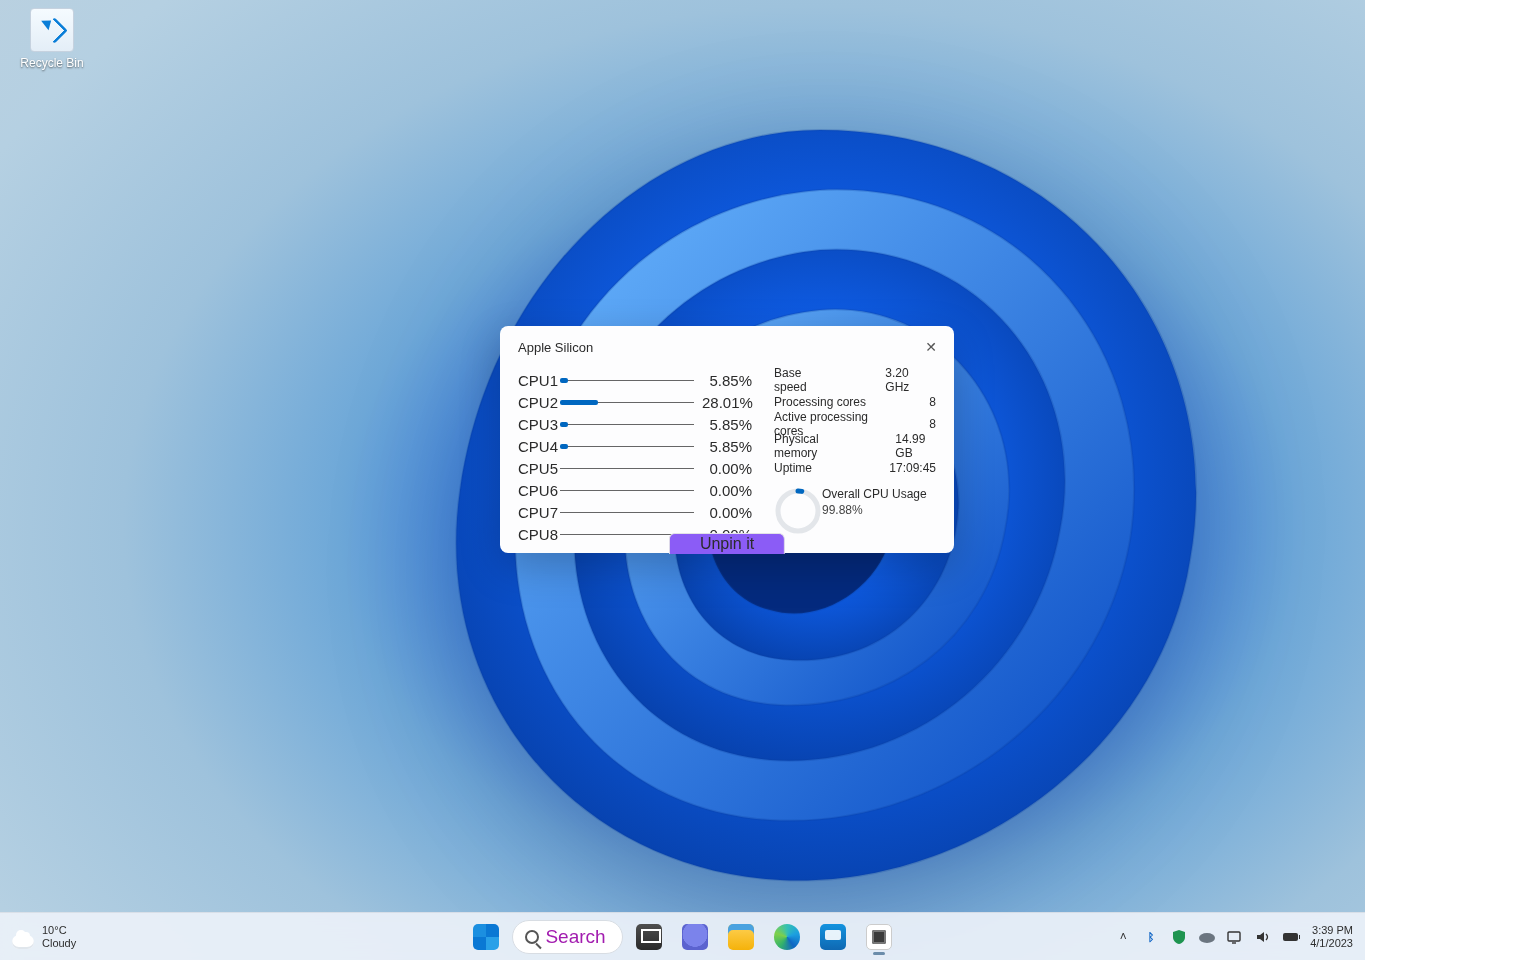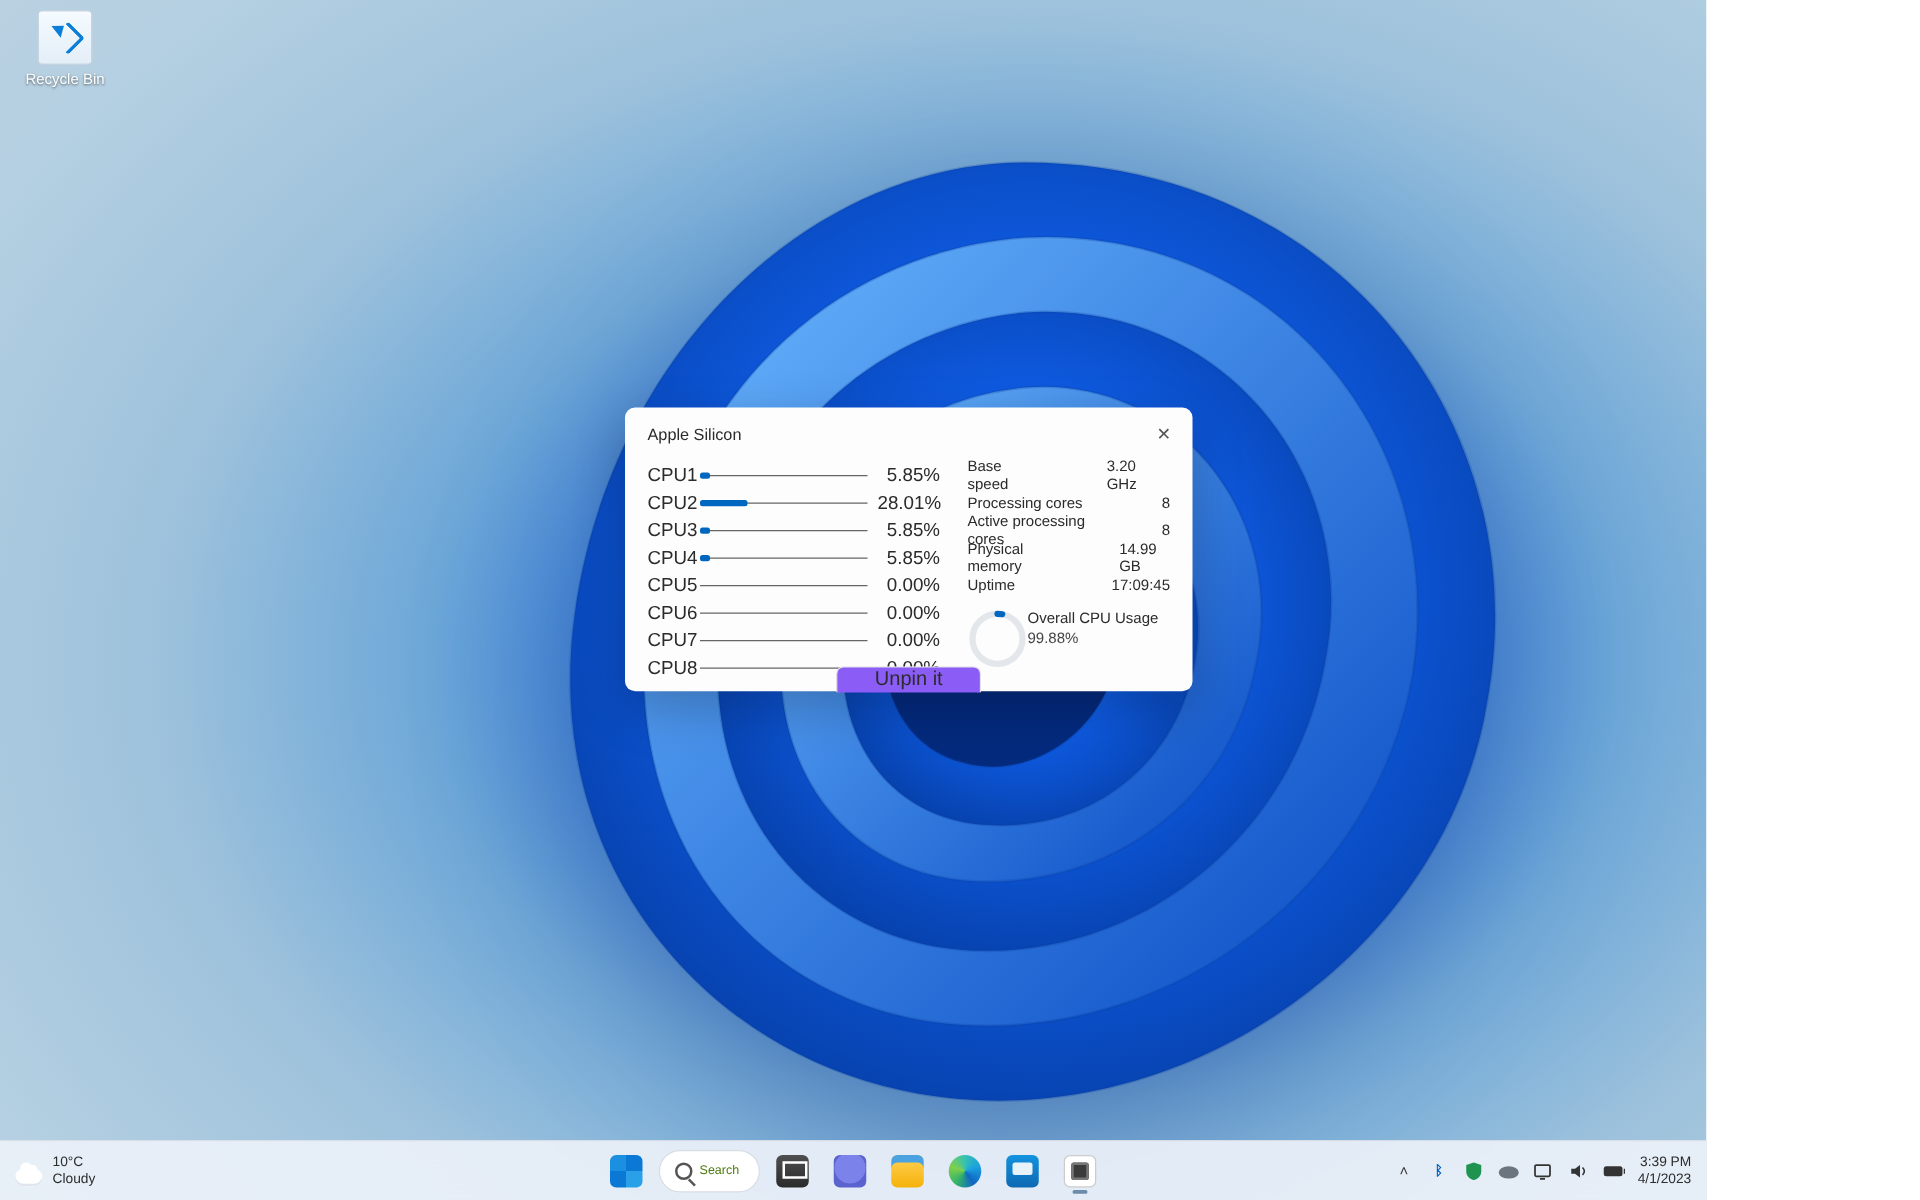--- a/index.html
+++ b/index.html
@@ -66,21 +66,21 @@
     display:flex; align-items:center;
   }
   .tb-left { position:absolute; left:12px; display:flex; align-items:flex-end; gap:8px; font-size:11px; color:#2d2d2d; cursor:pointer; }
   .tb-left .weather{ display:flex; flex-direction:column; line-height:1.15; }
   .cloud-icon{ width:22px; height:14px; background:#fff; border-radius:10px; position:relative; box-shadow:inset 0 -2px 0 #e0e6ec; }
   .cloud-icon::before{content:"";position:absolute;left:4px;top:-5px;width:10px;height:10px;background:#fff;border-radius:50%;}
   .cloud-icon::after{content:"";position:absolute;left:10px;top:-3px;width:8px;height:8px;background:#fff;border-radius:50%;}
   .tb-center { margin:0 auto; display:flex; align-items:center; gap:6px; }
   .tb-btn { width:40px; height:40px; display:flex; align-items:center; justify-content:center; border-radius:6px; cursor:pointer; position:relative;}
   .tb-btn.active::after{ content:""; position:absolute; bottom:2px; left:14px; width:12px; height:3px; border-radius:2px; background:#6b8caa;}
-  .search-pill { display:flex; align-items:center; gap:6px; height:34px; padding:0 16px 0 12px; background:#fff; border:1px solid #d8dde3; border-radius:17px; font-size:10px; color:#4d7c0f; cursor:text; }
+  .search-pill { display:flex; align-items:center; gap:6px; height:34px; padding:0 16px 0 12px; background:#fff; border:1px solid #d8dde3; border-radius:17px; font-size:19px; color:#a21caf; cursor:text; }
   .tb-right { position:absolute; right:12px; display:flex; align-items:center; gap:10px; font-size:11px; color:#2d2d2d; }
   .tray { display:flex; align-items:center; gap:10px; }
   .tray .ic { width:18px; height:18px; display:flex; align-items:center; justify-content:center; cursor:pointer;}
   .clock { text-align:right; line-height:1.15; cursor:pointer; }
   
   .app-ico{ width:26px; height:26px; border-radius:5px; display:block; }
   .ico-start{background:conic-gradient(#0a78d4 0 25%, #29a0e8 0 50%, #0a78d4 0 75%, #1b8fe0 0);}
   .ico-task{background:linear-gradient(#4f4f4f,#2a2a2a);}
   .ico-task::before{content:"";display:block;margin:5px;width:16px;height:10px;border:2px solid #fff;}
   .ico-chat{background:radial-gradient(circle at 50% 40%, #7b83eb 60%, #5b63cf 62%);}

